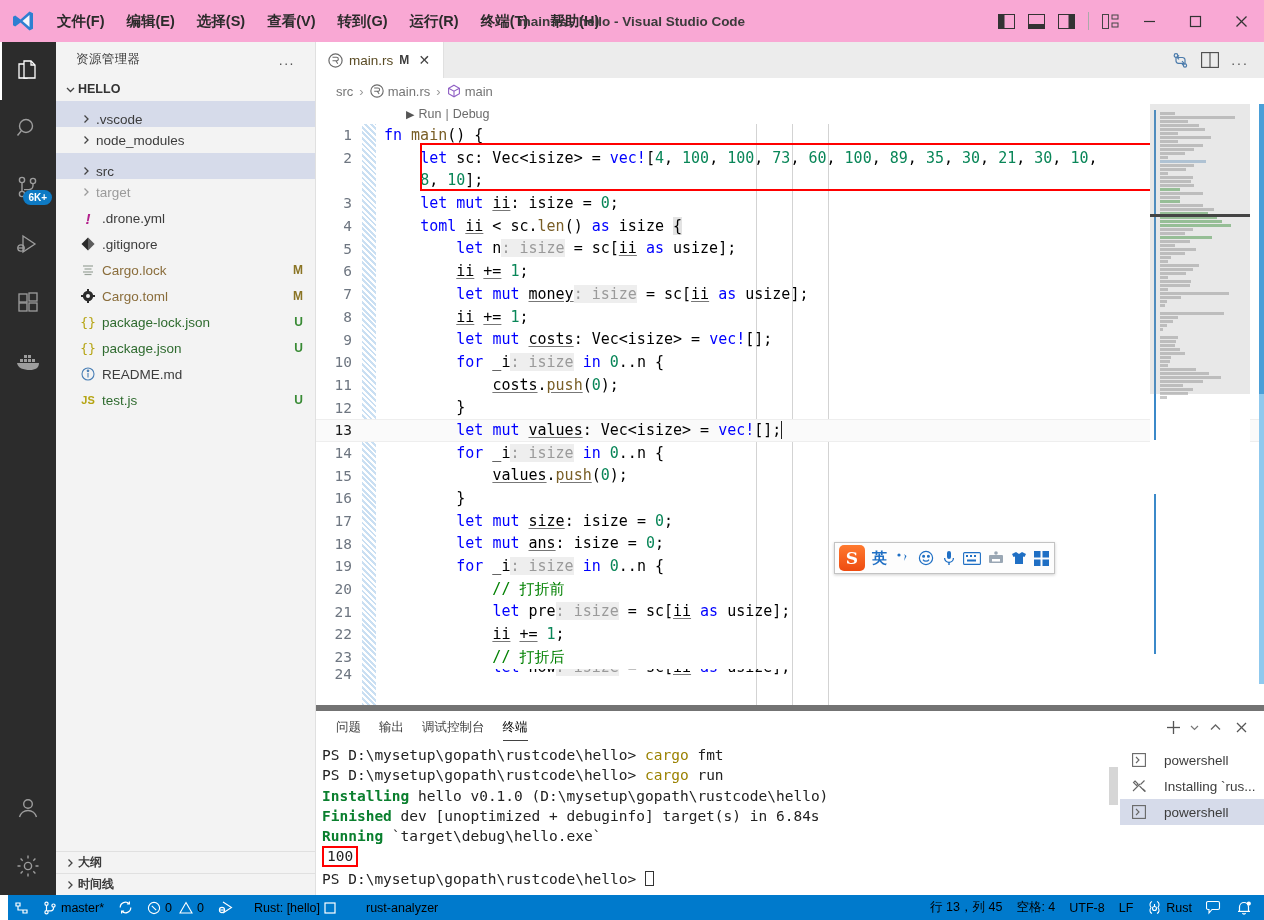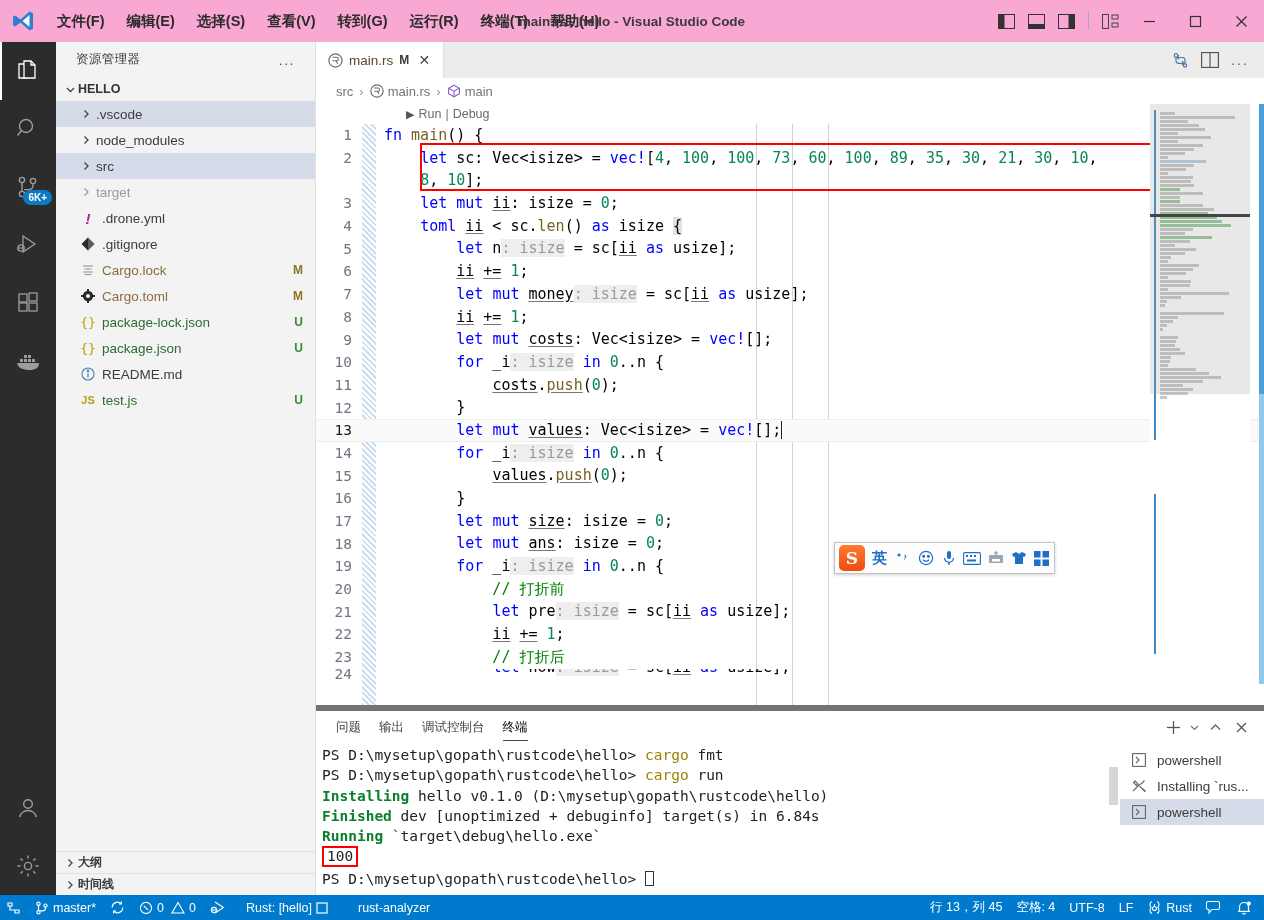--- a/index.html
+++ b/index.html
@@ -63,21 +63,21 @@
   .sb-root {
     height: 24px; display: flex; align-items: center; padding-left: 6px;
     font-size: 12.5px; font-weight: bold; color: #333; cursor: default;
   }
   .chev { width: 16px; height: 16px; display: inline-flex; align-items: center; justify-content: center; flex: 0 0 16px; }
   .tree { flex: 1 1 auto; overflow: hidden; }
   .row {
     height: 26px; display: flex; align-items: center; padding-left: 14px; padding-right: 12px;
     font-size: 13.5px; color: #3c3c3c; cursor: default; white-space: nowrap;
   }
-  .row.selected { background: #d6dbea; }
+  .row.selected { background: #d6dbea; align-items: flex-end; }
   .row .ico { width: 20px; flex: 0 0 20px; display: flex; align-items: center; justify-content: center; margin-right: 4px; }
   .row .lbl { overflow: hidden; text-overflow: ellipsis; }
   .row .status { margin-left: auto; font-size: 12px; font-weight: bold; }
   .dot { width: 8px; height: 8px; border-radius: 50%; background: #4a9c4a; }
   .sb-section {
     height: 22px; display: flex; align-items: center; font-size: 12px; font-weight: bold;
     color: #3b3b3b; border-top: 1px solid #e0e0e0; padding-left: 6px; cursor: default;
   }
 
   
@@ -179,30 +179,30 @@
   .term {
     flex: 1 1 auto; padding: 2px 0 0 4px; font-family: "DejaVu Sans Mono", monospace;
     font-size: 14.5px; line-height: 20.3px; color: #222; overflow: hidden; position: relative;
   }
   .term .g { color: #0a7f2e; font-weight: bold; }
   .term .y { color: #9a8100; }
   .term-list {
     width: 144px; flex: 0 0 144px; background: #fff; padding-top: 4px;
   }
   .tl-row {
-    height: 26px; display: flex; align-items: center; gap: 11px; padding-left: 12px;
+    height: 26px; display: flex; align-items: center; gap: 18px; padding-left: 12px;
     font-size: 13.5px; color: #3c3c3c; cursor: default; white-space: nowrap;
   }
   .tl-row.selected { background: #d6dbea; }
   .term-scroll { position: absolute; right: 2px; top: 24px; width: 9px; height: 38px; background: rgba(120,120,120,.30); }
 
   
   .statusbar {
     height: 25px; flex: 0 0 25px; background: #007acc; display: flex; align-items: center;
-    color: #ffffff; font-size: 12.5px;
+    color: #000000; font-size: 12.5px; margin-left: 8px;
   }
   .sbi { display: flex; align-items: center; gap: 4px; padding: 0 7px; height: 25px; cursor: default; white-space: nowrap; }
   .sb-right { margin-left: auto; display: flex; align-items: center; }
   svg { display: block; }
 </style>
 </head>
 <body>
 
 <div id="app">
 

